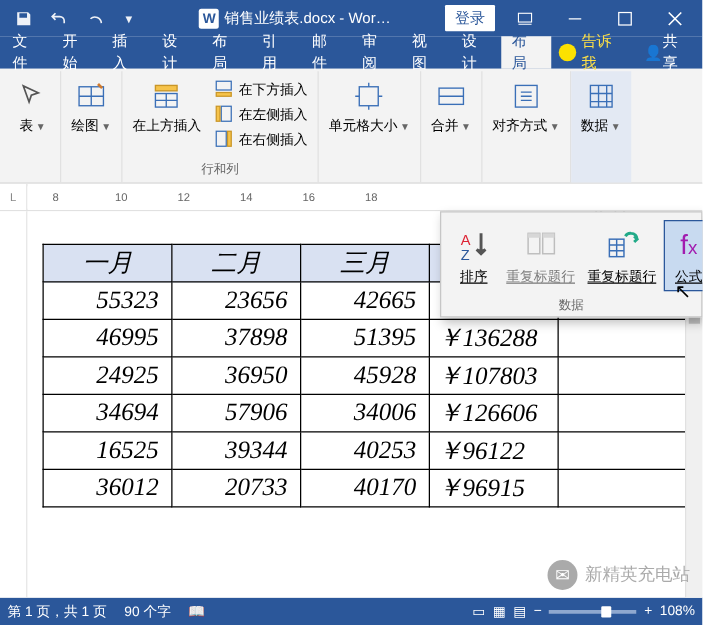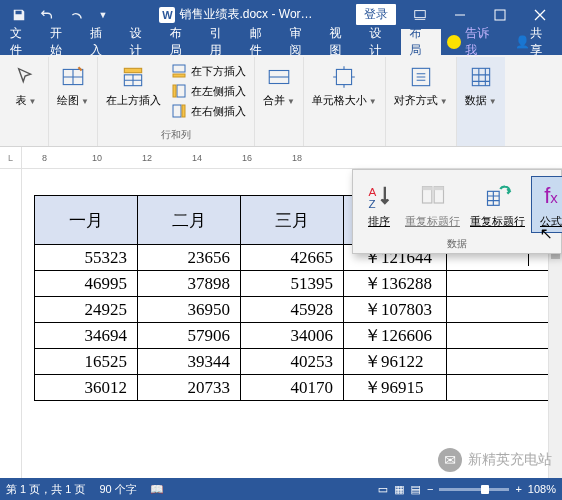--- a/index.html
+++ b/index.html
@@ -12,21 +12,21 @@
 .titlebar .title { flex: 1; text-align: center; font-size: 12px; color: #fff; display:flex; align-items:center; justify-content:center; gap:4px;}
 .titlebar .title .w { width:16px; height:16px; background:#fff; color:#2b579a; font-weight:bold; display:inline-flex; align-items:center; justify-content:center; border-radius:2px; font-size:11px;}
 .titlebar .login { background:#fff; color:#2b579a; padding:2px 8px; font-size:12px; margin-right:4px; border-radius:1px;}
 .titlebar .winbtns { display:flex; }
 .titlebar .winbtns span { width:40px; height:29px; display:flex; align-items:center; justify-content:center; color:#fff;}
 
 
 .tabs { height: 26px; background: #2b579a; display: flex; align-items: stretch; padding-left: 2px;}
 .tabs .tab { color: #fff; padding: 0 8px; font-size: 12px; display:flex; align-items:center; position:relative;}
 .tabs .tab.active { background: #f3f3f3; color: #2b579a; }
-.tabs .tell { color:#c4b5fd; padding:0 6px; display:flex; align-items:center; gap:4px; font-size:12px;}
+.tabs .tell { color:#fde047; padding:0 6px; display:flex; align-items:center; gap:4px; font-size:12px;}
 .tabs .tell .bulb { width:14px; height:14px; background:#fce100; border-radius:50%; display:inline-block;}
 .tabs .share { margin-left:auto; color:#fff; padding:0 8px; display:flex; align-items:center;}
 
 
 .ribbon { height: 92px; background: #f3f3f3; border-bottom: 1px solid #d4d4d4; display:flex; padding:2px 0 0 4px;}
 .ribbon .grp { display:flex; flex-direction:column; align-items:center; padding:2px 4px; border-right:1px solid #e1e1e1;}
 .ribbon .grp .big { display:flex; flex-direction:column; align-items:center; padding:4px 4px 0; cursor:default;}
 .ribbon .grp .big .ico { width:28px; height:28px; display:flex; align-items:center; justify-content:center; font-size:22px;}
 .ribbon .grp .big .lbl { font-size:11px; margin-top:2px; white-space:nowrap;}
 .ribbon .grp .row { display:flex; gap:2px;}
@@ -42,21 +42,21 @@
 .ruler-area .ruler { flex:1; height:18px; background:#fff; position:relative; font-size:9px; color:#666; overflow:hidden;}
 .ruler-area .ruler .num { position:absolute; bottom:4px; font-size:9px;}
 
 
 .doc-area { position:relative; height: calc(500px - 29px - 26px - 92px - 22px - 22px); background:#f0f0f0; display:flex;}
 .doc-area .vruler { width:22px; background:#fff; border-right:1px solid #e1e1e1;}
 .doc-area .page { flex:1; background:#fff; padding:8px 12px 0 12px; overflow:hidden;}
 
 
 .xtable { border-collapse: collapse; width: 100%; table-layout: fixed; margin-top: 18px;}
-.xtable th, .xtable td { border: 1px solid #000; padding: 1px 20px; font-size: 17px; height: 22px; text-align: center; font-family: "SimSun", serif;}
+.xtable th, .xtable td { border: 1px solid #000; padding: 1px 6px; font-size: 20px; height: 22px; text-align: center; font-family: "SimSun", serif; font-style: italic;}
 .xtable th { background: #d9e1f2; font-weight: normal;}
 .xtable .c1,.xtable .c2,.xtable .c3 { text-align: right; padding-right: 10px;}
 .xtable .c4 { text-align: left;}
 .xtable .c5 { }
 .avg-cursor { display:inline-block; width:1px; height:14px; background:#000; animation: blink 1s infinite; vertical-align:middle; margin-left:60px;}
 @keyframes blink { 50% { opacity:0; }}
 
 
 .dropdown { position:absolute; top:0; right:0; background:#f3f3f3; border:1px solid #c6c6c6; box-shadow: 2px 4px 8px rgba(0,0,0,.25); padding:6px 6px 2px; width: 210px; z-index:10;}
 .dropdown .items { display:flex; gap:2px; justify-content:space-around;}
@@ -225,36 +225,36 @@
             <span>在右侧插入</span>
           </div>
       </div>
     </div>
     <div class="gtitle">行和列</div>
   </div>
   <div class="grp">
     <div class="big">
       <div class="ico">
           <svg width="26" height="26" viewBox="0 0 24 24">
+            <rect x="5" y="5" width="14" height="14" fill="none" stroke="#3a6fb7"></rect>
+            <path stroke="#3a6fb7" d="M2 12h3M19 12h3M12 2v3M12 19v3"></path>
+          </svg>
+        </div>
+      <div class="lbl"><span>单元格大小</span><span class="chev">▼</span></div>
+    </div>
+  </div>
+  <div class="grp">
+    <div class="big">
+      <div class="ico">
+          <svg width="26" height="26" viewBox="0 0 24 24">
             <rect x="3" y="6" width="18" height="12" fill="none" stroke="#3a6fb7"></rect>
             <path stroke="#3a6fb7" d="M3 12h18"></path>
           </svg>
         </div>
       <div class="lbl"><span>合并</span><span class="chev">▼</span></div>
-    </div>
-  </div>
-  <div class="grp">
-    <div class="big">
-      <div class="ico">
-          <svg width="26" height="26" viewBox="0 0 24 24">
-            <rect x="5" y="5" width="14" height="14" fill="none" stroke="#3a6fb7"></rect>
-            <path stroke="#3a6fb7" d="M2 12h3M19 12h3M12 2v3M12 19v3"></path>
-          </svg>
-        </div>
-      <div class="lbl"><span>单元格大小</span><span class="chev">▼</span></div>
     </div>
   </div>
   <div class="grp">
     <div class="big">
       <div class="ico">
           <svg width="26" height="26" viewBox="0 0 24 24">
             <rect x="4" y="4" width="16" height="16" fill="none" stroke="#3a6fb7"></rect>
             <path stroke="#3a6fb7" d="M8 9h8M8 12h8M8 15h8"></path>
           </svg>
         </div>

